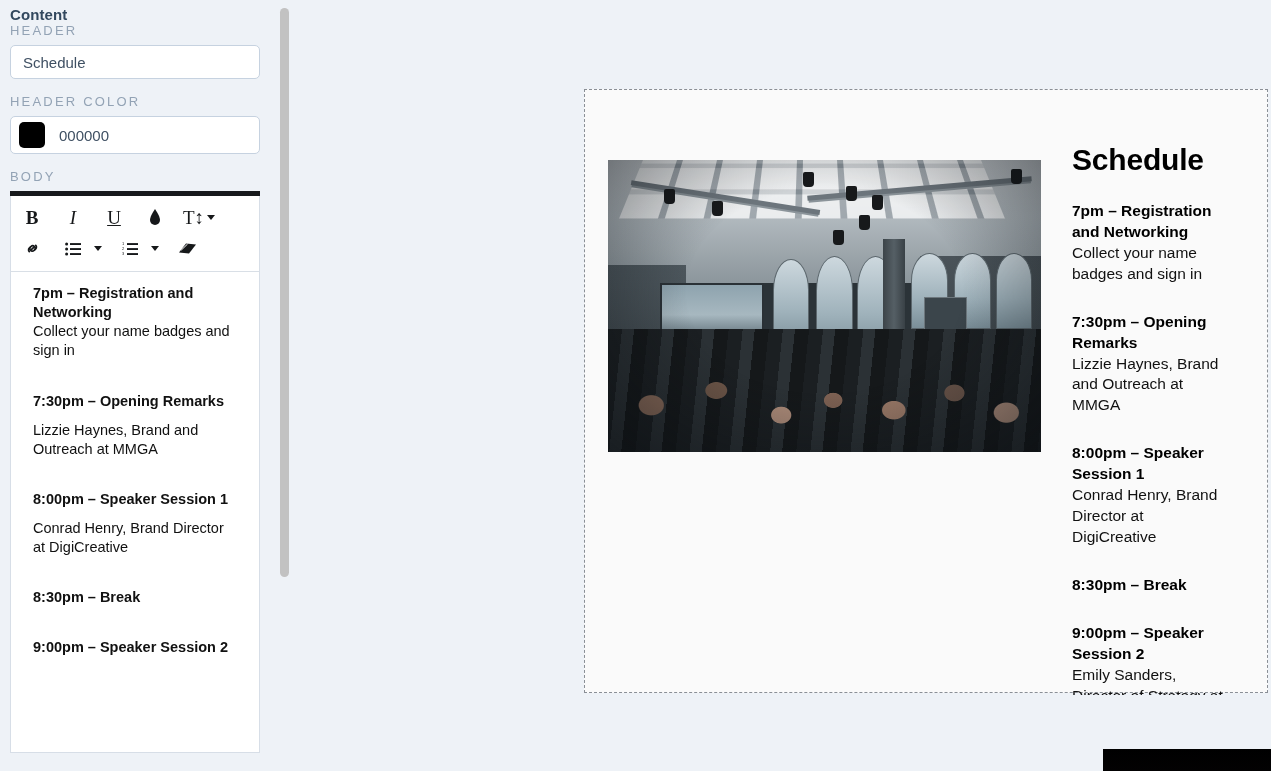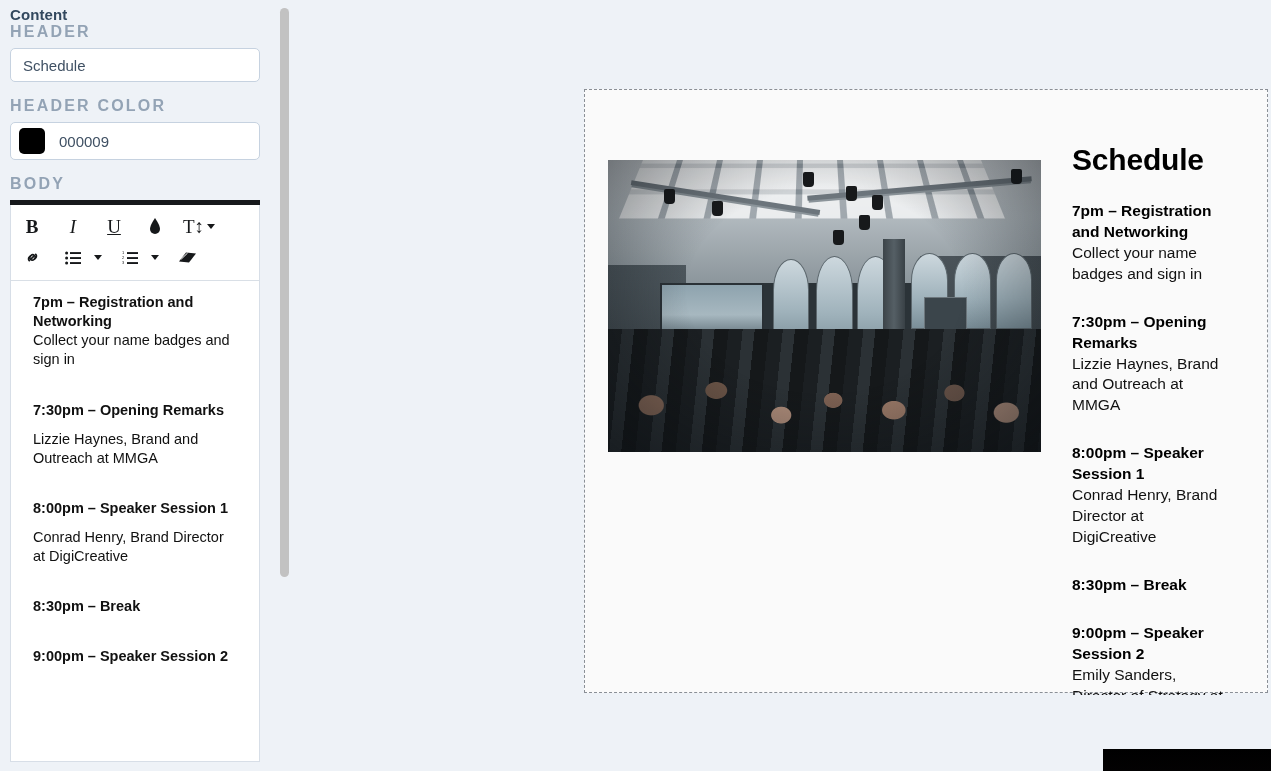--- a/index.html
+++ b/index.html
@@ -18,21 +18,21 @@
     position: relative;
     overflow: hidden;
     flex: 0 0 290px;
   }
   .sidebar-inner { width: 272px; padding: 0 0 0 10px; }
   .panel-title {
     font-size: 15px; font-weight: bold; color: #32485e;
     padding-top: 6px; letter-spacing: 0.1px;
   }
   .field-label {
-    font-size: 16px; font-weight: bold; color: #93a3b5;
+    font-size: 13px; font-weight: normal; color: #93a3b5;
     letter-spacing: 2.2px; margin-bottom: 7px; text-transform: uppercase;
   }
   .text-input {
     width: 250px; height: 34px;
     background: #ffffff; border: 1px solid #c6d2e0; border-radius: 5px;
     display: flex; align-items: center;
     padding: 0 12px;
     font-size: 15px; color: #3f5063;
     margin-bottom: 15px;
   }
@@ -223,21 +223,21 @@
       <div class="panel-title">Content</div>
 
       <div class="field-label">HEADER</div>
       <div class="text-input">
         <span>Schedule</span>
       </div>
 
       <div class="field-label">HEADER COLOR</div>
       <div class="color-input">
         <span class="color-swatch"></span>
-        <span class="color-value">000009</span>
+        <span class="color-value">000000</span>
       </div>
 
       <div class="field-label">BODY</div>
 
       <div class="editor">
         <div class="editor-topbar"></div>
 
         <div class="toolbar">
           <div class="tb-row">
             <div class="tb-btn bold">B</div>

